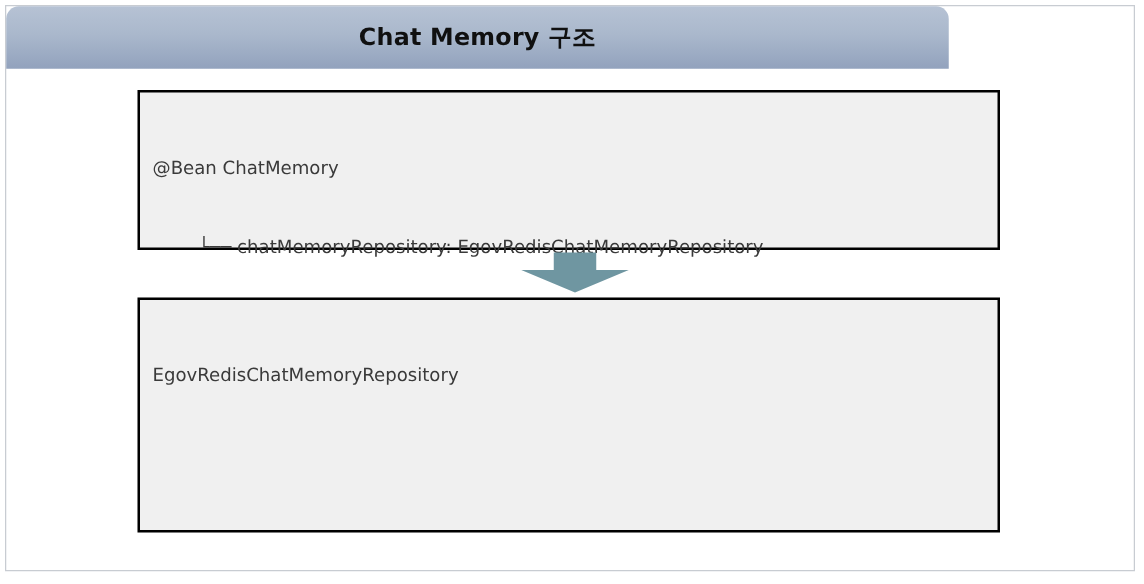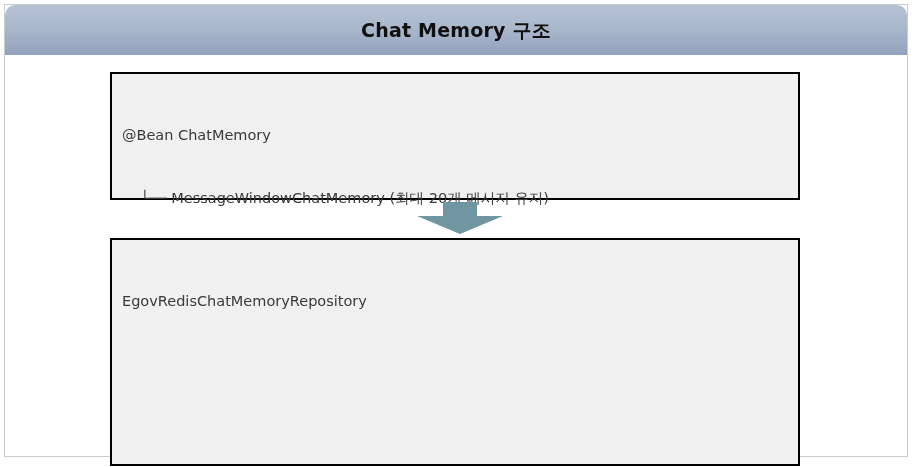--- a/index.html
+++ b/index.html
@@ -31,21 +31,21 @@
     border: 1px solid #c8ccd2;
     box-sizing: border-box;
     background: #ffffff;
   }
 
   
   .titlebar {
     position: absolute;
     left: 5px;
     top: 5px;
-    width: 902px;
+    width: 754px;
     height: 50px;
     border-radius: 10px 10px 0 0;
     background: linear-gradient(to bottom, #b6c2d4 0%, #aab8cc 45%, #92a2bd 100%);
     box-sizing: border-box;
     display: flex;
     align-items: center;
     justify-content: center;
   }
   .title-text {
     font-size: 19px;
@@ -73,21 +73,21 @@
     left: 110px;
     top: 72px;
     width: 690px;
     height: 128px;
   }
 
   #box-bottom {
     left: 110px;
     top: 238px;
     width: 690px;
-    height: 228px;
+    height: 188px;
   }
 
   .code-line {
     white-space: pre;
     font-family: "DejaVu Sans", "Liberation Sans", sans-serif;
   }
   .blank-line {
     height: 21px;
   }
 
@@ -110,21 +110,20 @@
 
 <div class="page">
   <div class="frame"></div>
 
   <div class="titlebar">
     <span class="title-text">Chat Memory 구조</span>
   </div>
 
   <div class="box" id="box-top">
     <div class="code-line">@Bean ChatMemory</div>
-    <div class="code-line">    └── MessageWindowChatMemory (최대 20개 메시지 유지)</div>
     <div class="code-line">        └── chatMemoryRepository: EgovRedisChatMemoryRepository</div>
     <div class="code-line blank-line"></div>
     <div class="code-line">@Bean MessageChatMemoryAdvisor</div>
   </div>
 
   <div class="arrow-wrap">
     <svg class="arrow-svg" viewBox="0 0 90 36" xmlns="http://www.w3.org/2000/svg">
       <polygon points="28,2 62,2 62,16 88,16 45,34 2,16 28,16" fill="#6f96a1"></polygon>
     </svg>
   </div>

